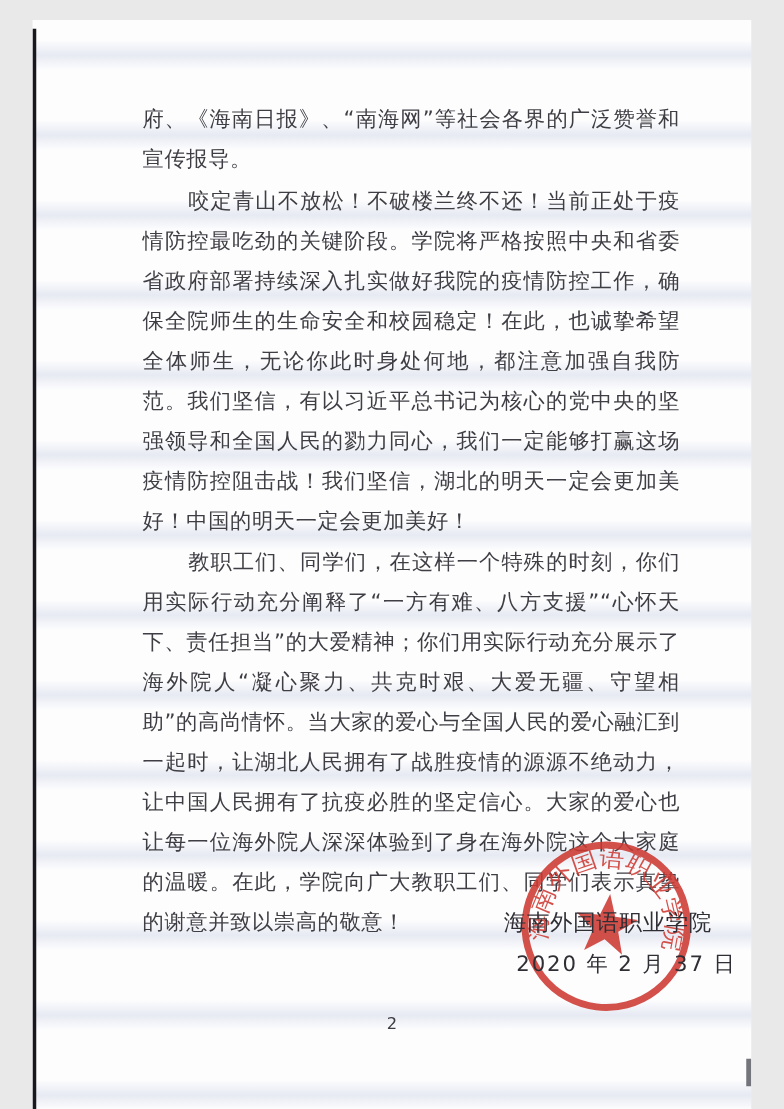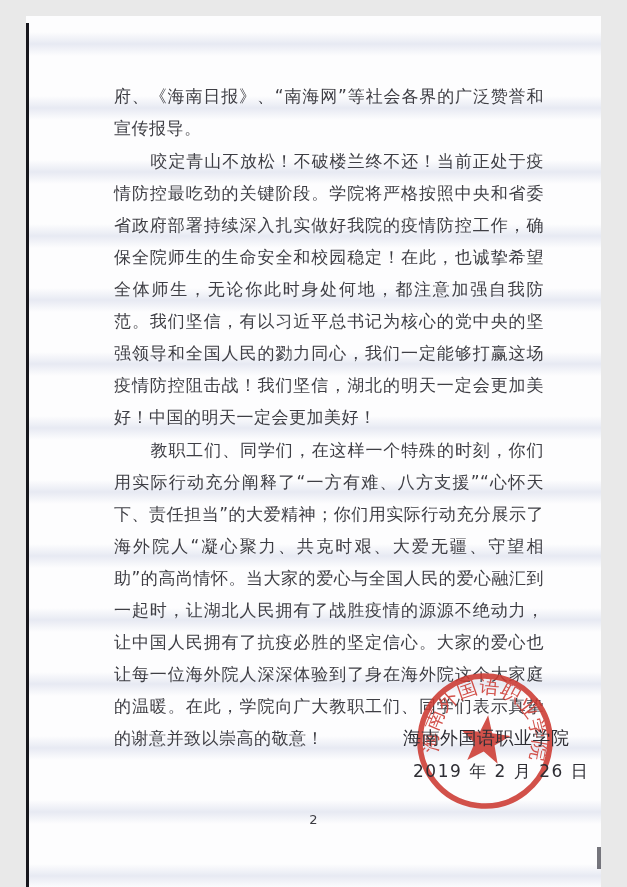--- a/index.html
+++ b/index.html
@@ -70,21 +70,21 @@
         <path id="sealArc" d="M 27.9 90.4 A 48 48 0 1 1 118.1 90.4" fill="none"></path>
         <text font-size="19" fill="#cd3a32" font-family="DejaVu Sans, Liberation Sans, sans-serif">
           <textPath href="#sealArc" startOffset="0" textLength="180" lengthAdjust="spacingAndGlyphs">海南外国语职业学院</textPath>
         </text>
         <polygon fill="#cd3a32" points="73,48 79.2,65.5 97.7,66 83,77.2 88.3,95 73,84.5 57.7,95 63,77.2 48.3,66 66.8,65.5"></polygon>
       </g>
     </svg>
   </div>
 
   <div class="signature">海南外国语职业学院</div>
-  <div class="sig-date">2019 年 2 月 26 日</div>
+  <div class="sig-date">2020 年 2 月 37 日</div>
 
   <div class="page-number">2</div>
 
   <div class="edge-left"></div>
   <div class="edge-bottom-blue"></div>
   <div class="edge-bottom"></div>
   <div class="corner-bl"></div>
   <div class="corner-br"></div>
 
 </div>

